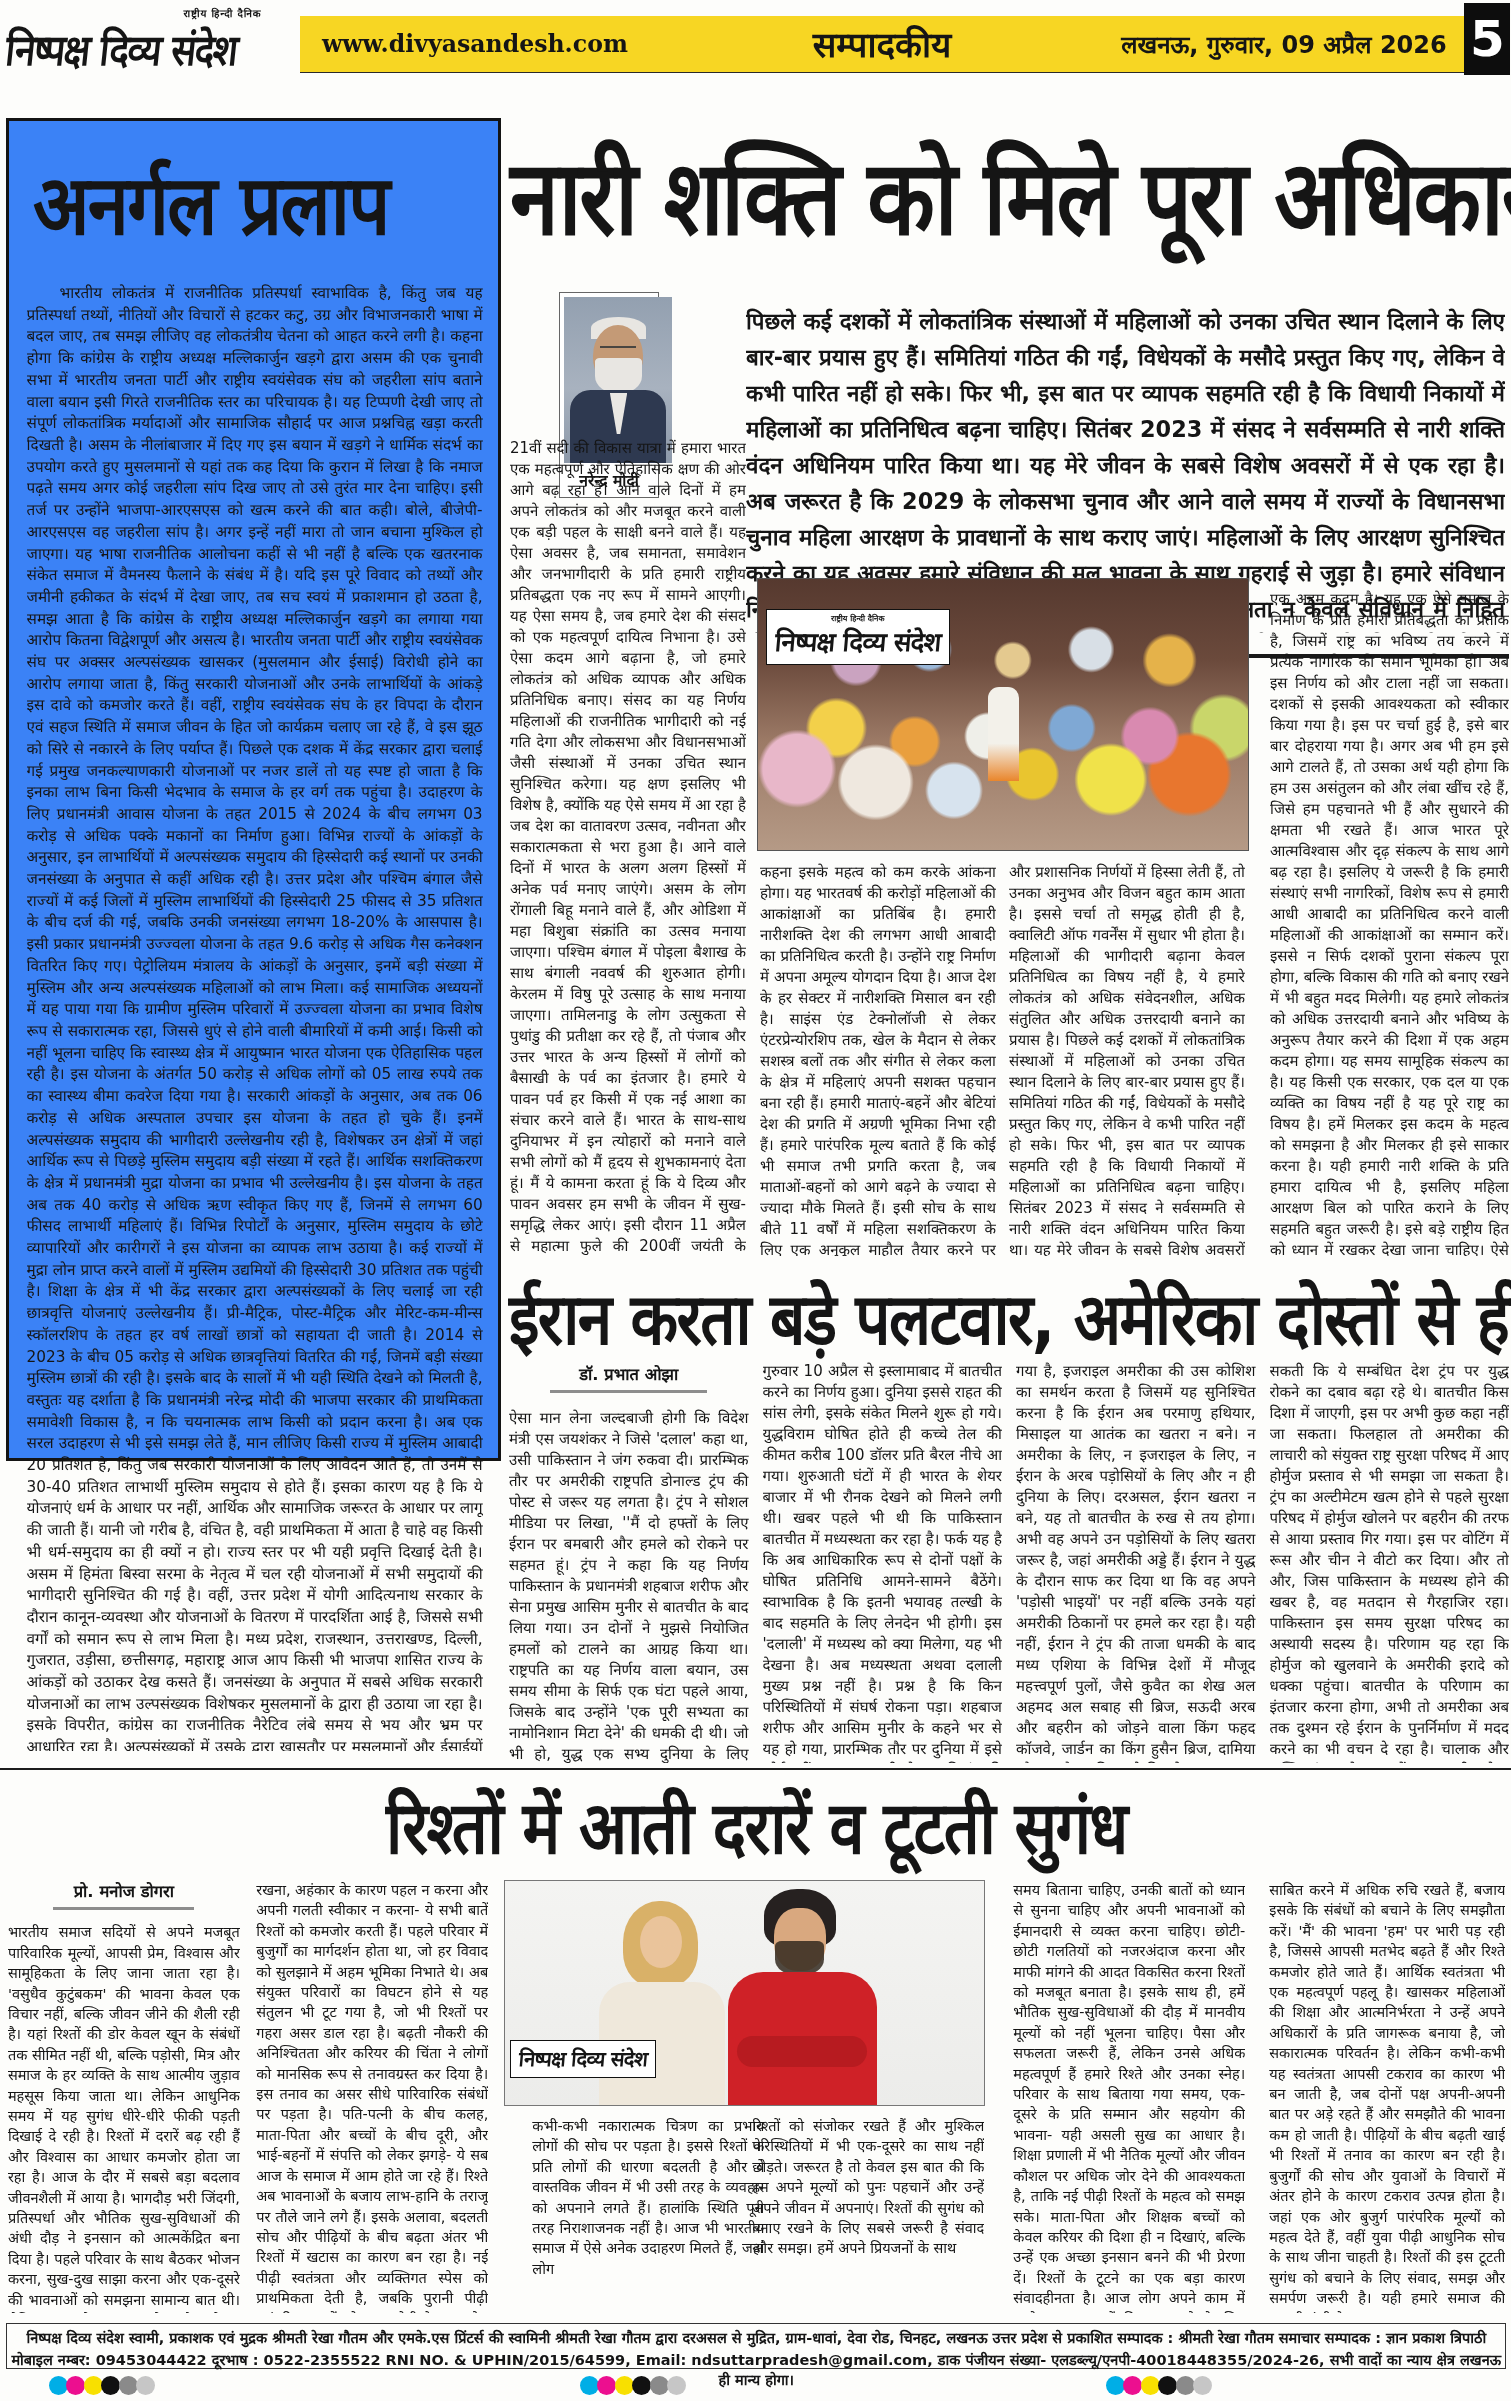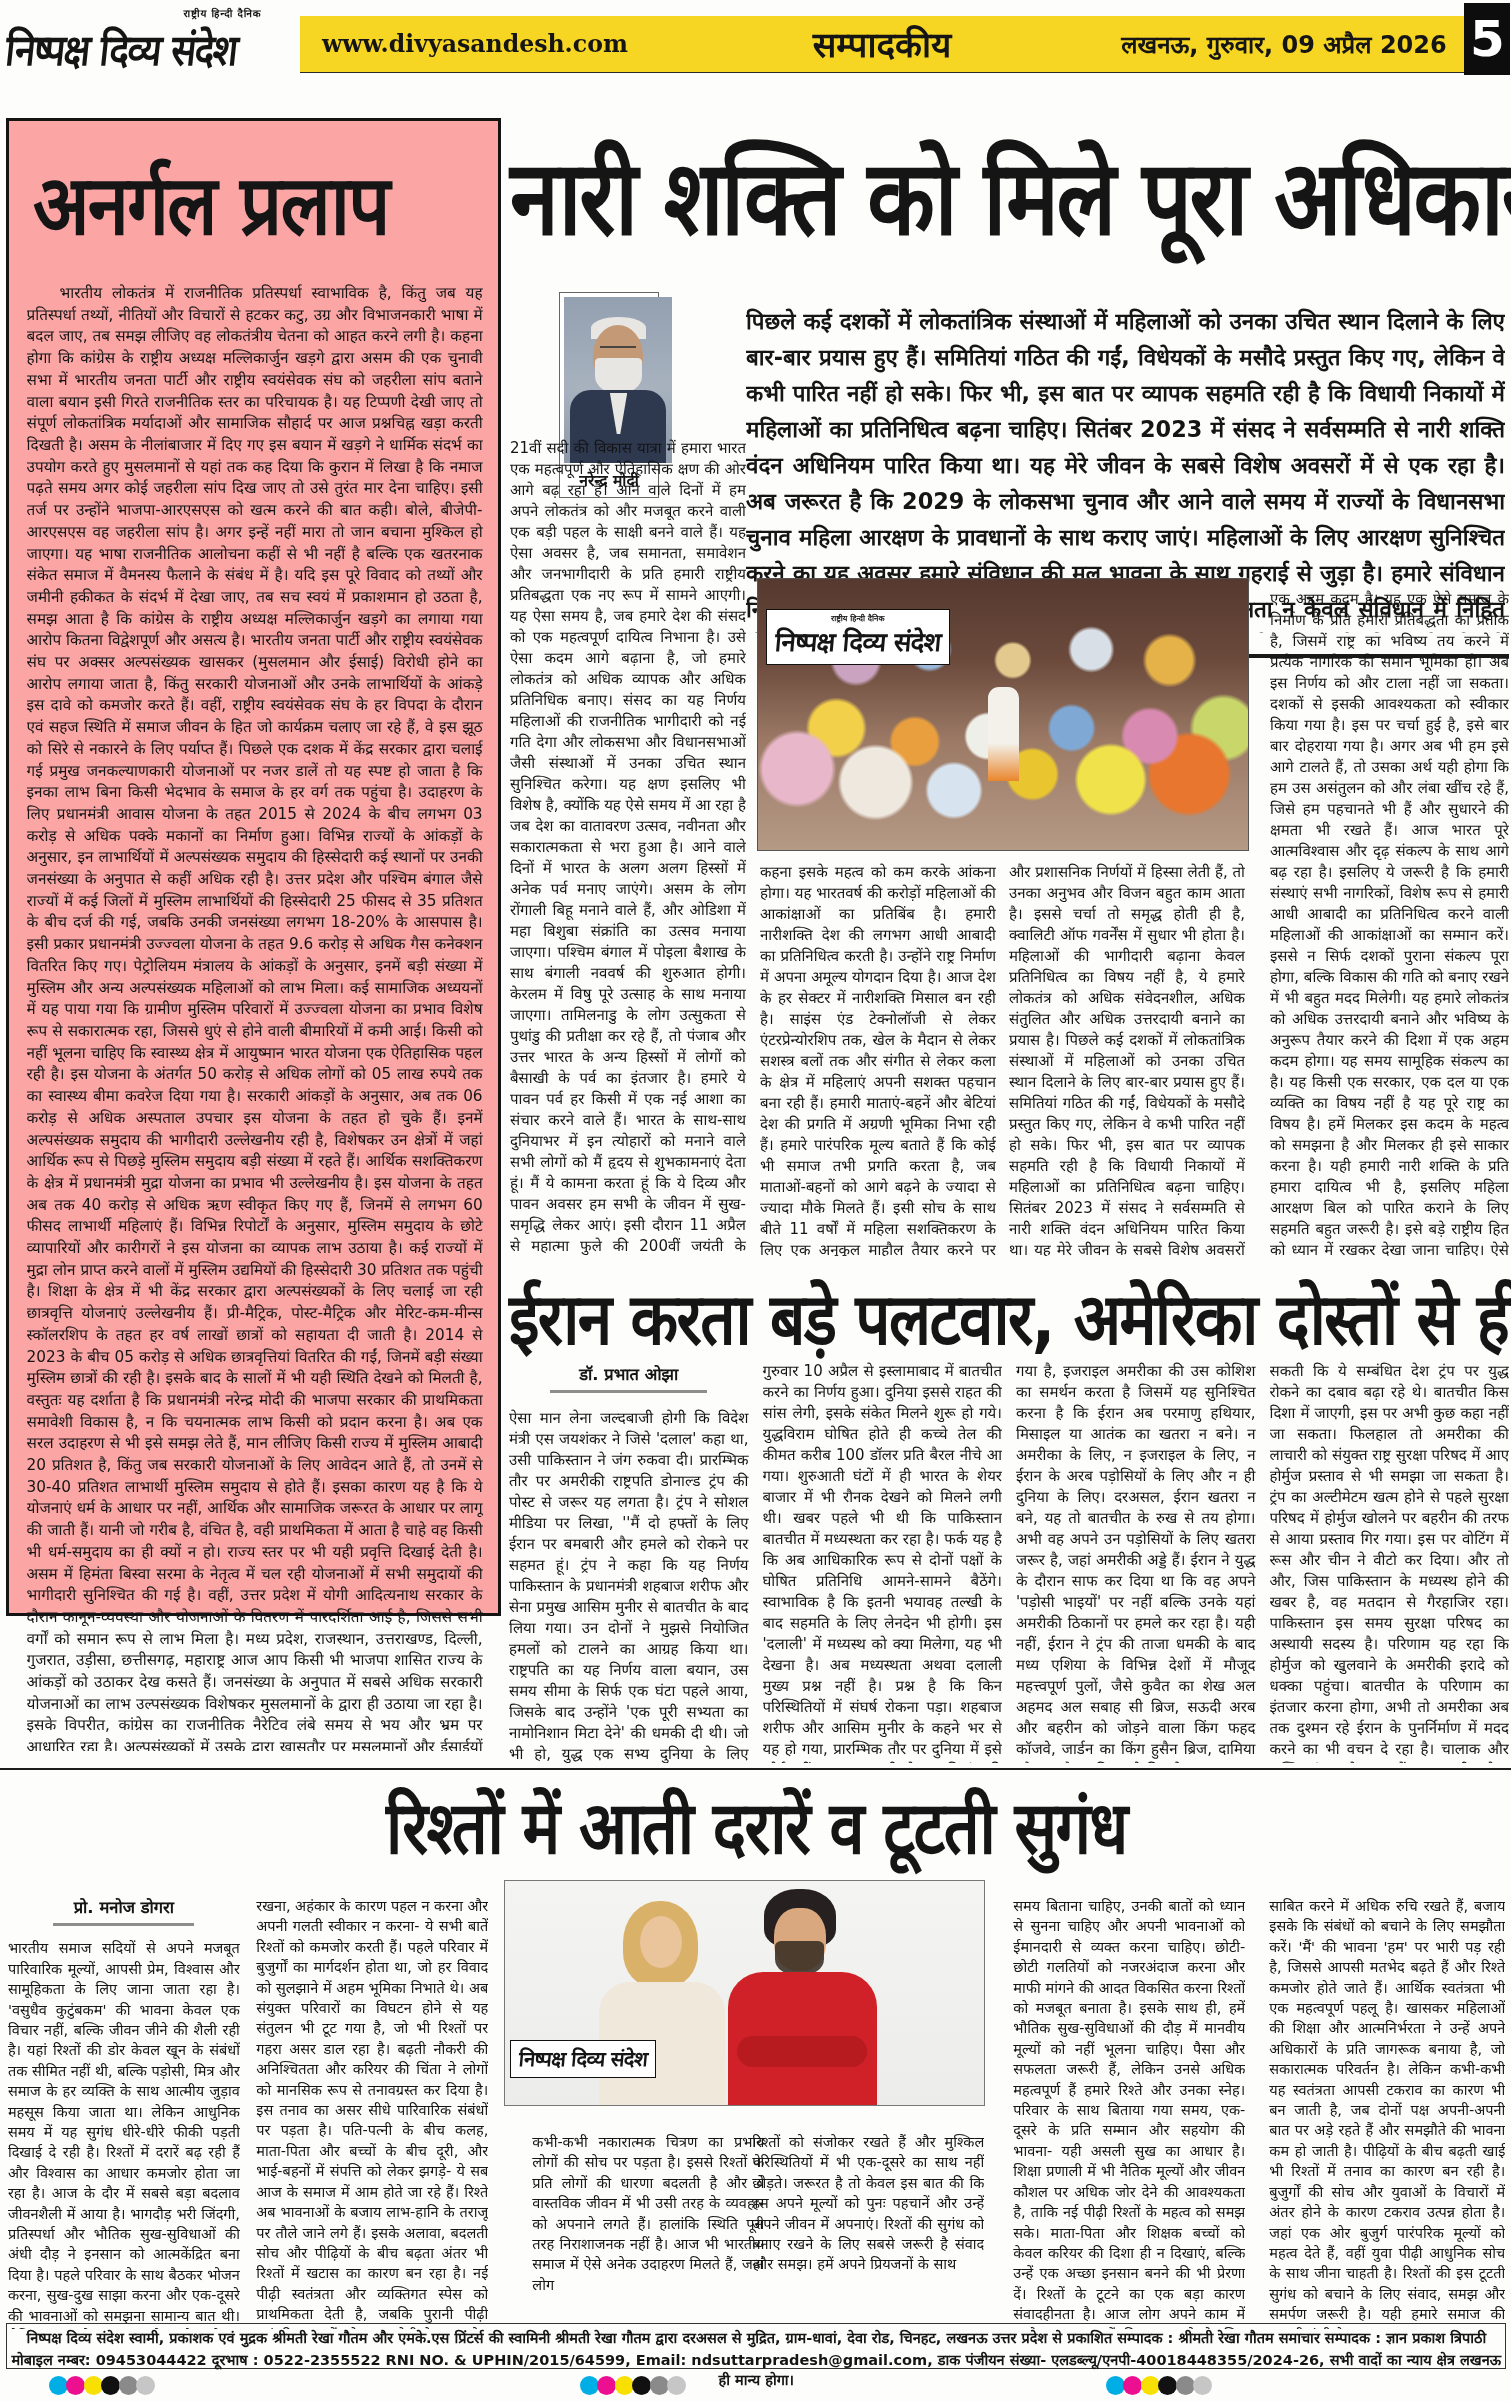--- a/index.html
+++ b/index.html
@@ -12,21 +12,21 @@
   .logo-block { position:absolute; left:9.4px; top:4.7px; width:283px; height:72px; }
   .logo-tagline { position:absolute; right:31px; top:1.6px; font-size:10.2px; font-weight:bold; letter-spacing:0.8px; }
   .logo-main { position:absolute; left:0; top:14px; width:283px; font-size:37px; font-weight:900; transform:skewX(-6deg) scaleY(1.15); transform-origin:left top; white-space:nowrap; letter-spacing:-1.6px; }
   .head-bar { position:absolute; left:300px; top:15.7px; width:1164px; height:57px; background:#f7d623; border-bottom:1.6px solid #2a2a2a; display:flex; align-items:center; }
   .head-site { font-family:"DejaVu Serif", serif; font-weight:bold; font-size:23.6px; margin-left:22px; }
   .head-section { font-size:35px; font-weight:bold; position:absolute; left:50%; transform:translateX(-50%); }
   .head-date { position:absolute; right:17.3px; font-size:24px; font-weight:bold; }
   .page-num-box { position:absolute; right:1.6px; top:3.1px; width:46px; height:72px; background:#0d0d0d; color:#fff; display:flex; align-items:center; justify-content:center; font-size:50px; font-weight:bold; }
 
   
-  .editorial-box { position:absolute; left:6.3px; top:118px; width:495px; height:1498px; border:3.1px solid #141414; padding:20.4px 15.7px 7.9px 17.3px; background:#fca5a5; }
+  .editorial-box { position:absolute; left:6.3px; top:118px; width:495px; height:1343px; border:3.1px solid #141414; padding:20.4px 15.7px 7.9px 17.3px; background:#3b82f6; }
   .ed-title { font-size:74px; font-weight:900; transform:scaleY(1.12); transform-origin:left top; letter-spacing:-1.6px; margin:4.7px 0 36px 6.3px; white-space:nowrap; }
   .ed-body { font-size:15.3px; line-height:21.7px; text-align:justify; overflow:hidden; height:1468px; }
   .ed-body::first-line {}
   .indent { text-indent:33px; }
 
   
   .lead { position:absolute; left:510px; top:118px; width:999px; height:1147px; }
   .lead-headline { position:absolute; left:0; top:4.7px; width:999px; text-align:center; font-size:88px; font-weight:900; transform:scaleY(1.18); transform-origin:center top; white-space:nowrap; letter-spacing:-2.4px; }
   .modi-fig { position:absolute; left:49px; top:174px; width:100px; height:206px; border:0.8px solid #666; background:#fff; padding:3.9px; }
   .modi-photo { width:108px; height:166px; position:relative; overflow:hidden; background:linear-gradient(180deg,#93a0b0 0%,#a8b2bf 55%,#8d99a9 100%); }
@@ -77,21 +77,21 @@
   .iran-headline { width:1000px; text-align:center; font-size:62px; font-weight:900; transform:scaleY(1.15); transform-origin:center top; white-space:nowrap; letter-spacing:-1.6px; }
   .byline { font-size:16.5px; font-weight:bold; text-align:center; border-bottom:3.1px solid #8d8d8d; padding-bottom:4.7px; width:157px; margin:0 auto 12.6px auto; }
   .iran-cols { position:absolute; left:0; top:93px; width:1000px; height:402px; display:flex; gap:14px; }
   .icol { width:240px; font-size:15px; line-height:21px; text-align:justify; overflow:hidden; }
   .icol .byline { margin-top:3.1px; margin-bottom:15.7px; }
 
   
   .relations { position:absolute; left:6.3px; top:1776px; width:1500px; height:540px; }
   .rel-headline { width:1500px; text-align:center; font-size:63px; font-weight:900; transform:scaleY(1.15); transform-origin:center top; white-space:nowrap; letter-spacing:-1.6px; }
   .rel-cols { position:absolute; left:0; top:104px; width:1500px; height:433px; }
-  .rcol { position:absolute; top:0; width:232px; height:433px; font-size:14.5px; line-height:20.4px; text-align:justify; overflow:hidden;margin-top:16px; }
+  .rcol { position:absolute; top:0; width:232px; height:433px; font-size:14.5px; line-height:20.4px; text-align:justify; overflow:hidden; }
   .rcol .byline { width:141px; margin:1.6px auto 12.6px auto; }
   .rc1 { left:1.6px; } .rc2 { left:250px; }
   .rc3 { left:526px; top:236px; height:198px; width:232px; }
   .rc4 { left:746px; top:236px; height:198px; width:232px; }
   .rc5 { left:1007px; } .rc6 { left:1263px; width:236px; }
   .couple-fig { position:absolute; left:498px; top:0; width:481px; height:226px; border:0.8px solid #777; overflow:hidden; background:linear-gradient(180deg,#f4f4f2 0%,#ececea 100%); }
   .w-hair { position:absolute; left:118px; top:20.4px; width:75px; height:86px; background:#d9b168; border-radius:48% 48% 40% 40%; }
   .w-face { position:absolute; left:135px; top:35px; width:42px; height:52px; background:#eac49b; border-radius:50%; }
   .w-body { position:absolute; left:94px; top:101px; width:126px; height:126px; background:#efe8db; border-radius:31px 31px 0 0; }
   .m2-hair { position:absolute; left:259px; top:7.9px; width:72px; height:58px; background:#262120; border-radius:46% 46% 30% 30%; }

